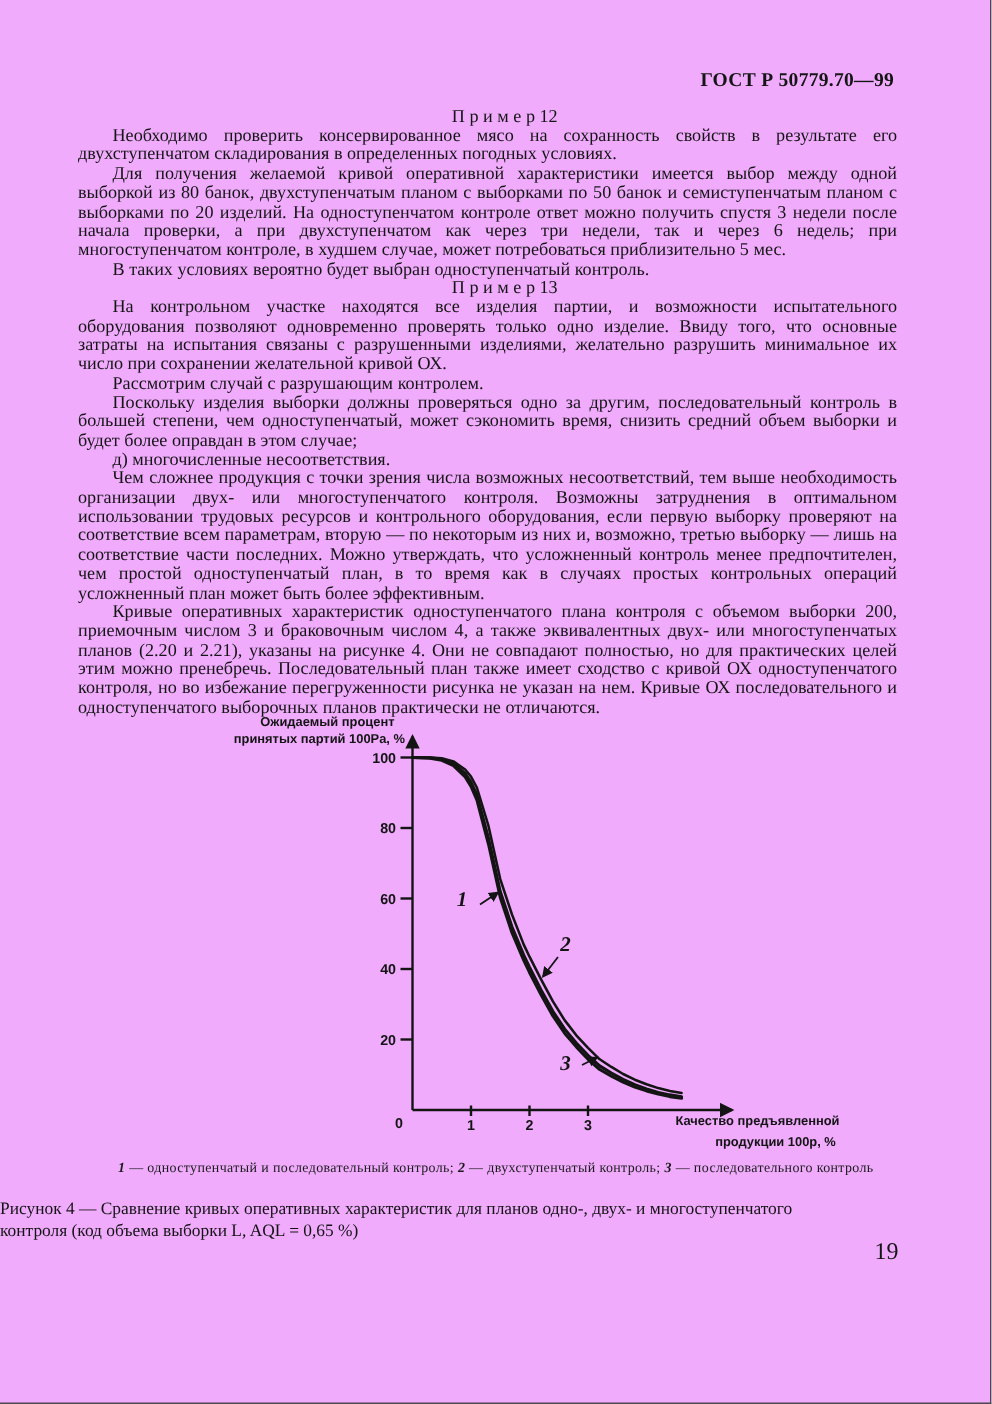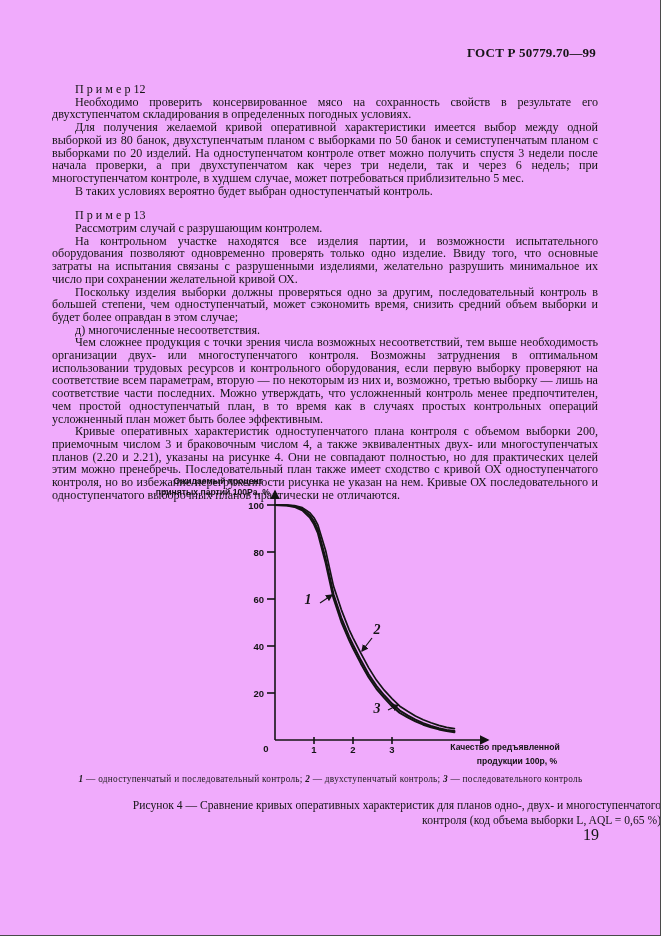--- a/index.html
+++ b/index.html
@@ -18,52 +18,52 @@
   .doc-header{
     position:absolute;top:45px;right:64px;
     font-weight:bold;font-size:13px;letter-spacing:.2px;
   }
   .textblock{
     position:absolute;top:71px;left:52px;width:546px;
     font-size:12.1px;line-height:12.7px;
     text-align:justify;
   }
   .para{text-indent:23px;margin:0;hyphens:none;}
-  .para.example{text-align:left;margin-top:12px;}
+  .para.example{text-align:center;}
   .fig-plot{position:absolute;left:150px;top:476px;}
   .legend-line{
     position:absolute;top:774px;left:0;width:661px;
     text-align:center;font-size:9.3px;letter-spacing:.25px;color:#1b1b1b;
     white-space:nowrap;
   }
   .lg-num{font-style:italic;font-weight:bold;}
   .caption{
     position:absolute;top:798px;left:0;width:661px;
-    text-align:right;font-size:11.6px;line-height:15px;color:#141414;
+    text-align:left;font-size:11.6px;line-height:15px;color:#141414;
   }
   .pagenum{
     position:absolute;top:826px;left:583px;
     font-size:16px;
   }
 </style>
 </head>
 <body>
 
 <div class="page">
 
   <div class="doc-header">ГОСТ Р 50779.70—99</div>
 
   <div class="textblock">
     <p class="para example">П р и м е р  12</p>
     <p class="para">Необходимо проверить консервированное мясо на сохранность свойств в результате его двухступенчатом складирования в определенных погодных условиях.</p>
     <p class="para">Для получения желаемой кривой оперативной характеристики имеется выбор между одной выборкой из 80 банок, двухступенчатым планом с выборками по 50 банок и семиступенчатым планом с выборками по 20 изделий. На одноступенчатом контроле ответ можно получить спустя 3 недели после начала проверки, а при двухступенчатом как через три недели, так и через 6 недель; при многоступенчатом контроле, в худшем случае, может потребоваться приблизительно 5 мес.</p>
     <p class="para">В таких условиях вероятно будет выбран одноступенчатый контроль.</p>
     <p class="para example">П р и м е р  13</p>
+    <p class="para">На контрольном участке находятся все изделия партии, и возможности испытательного оборудования позволяют одновременно проверять только одно изделие. Ввиду того, что основные затраты на испытания связаны с разрушенными изделиями, желательно разрушить минимальное их число при сохранении желательной кривой ОХ.</p>
     <p class="para">Рассмотрим случай с разрушающим контролем.</p>
-    <p class="para">На контрольном участке находятся все изделия партии, и возможности испытательного оборудования позволяют одновременно проверять только одно изделие. Ввиду того, что основные затраты на испытания связаны с разрушенными изделиями, желательно разрушить минимальное их число при сохранении желательной кривой ОХ.</p>
     <p class="para">Поскольку изделия выборки должны проверяться одно за другим, последовательный контроль в большей степени, чем одноступенчатый, может сэкономить время, снизить средний объем выборки и будет более оправдан в этом случае;</p>
     <p class="para">д)  многочисленные несоответствия.</p>
     <p class="para">Чем сложнее продукция с точки зрения числа возможных несоответствий, тем выше необходимость организации двух- или многоступенчатого контроля. Возможны затруднения в оптимальном использовании трудовых ресурсов и контрольного оборудования, если первую выборку проверяют на соответствие всем параметрам, вторую — по некоторым из них и, возможно, третью выборку — лишь на соответствие части последних. Можно утверждать, что усложненный контроль менее предпочтителен, чем простой одноступенчатый план, в то время как в случаях простых контрольных операций усложненный план может быть более эффективным.</p>
     <p class="para">Кривые оперативных характеристик одноступенчатого плана контроля с объемом выборки 200, приемочным числом 3 и браковочным числом 4, а также эквивалентных двух- или многоступенчатых планов (2.20 и 2.21), указаны на рисунке 4. Они не совпадают полностью, но для практических целей этим можно пренебречь. Последовательный план также имеет сходство с кривой ОХ одноступенчатого контроля, но во избежание перегруженности рисунка не указан на нем. Кривые ОХ последовательного и одноступенчатого выборочных планов практически не отличаются.</p>
   </div>
 
   <svg id="oc-plot" class="fig-plot" width="480" height="302">
       <defs>
         <marker id="arr" markerWidth="7" markerHeight="7" refX="5" refY="3" orient="auto">
           <path d="M0,0 L6,3 L0,6 Z" fill="#141414"></path>

